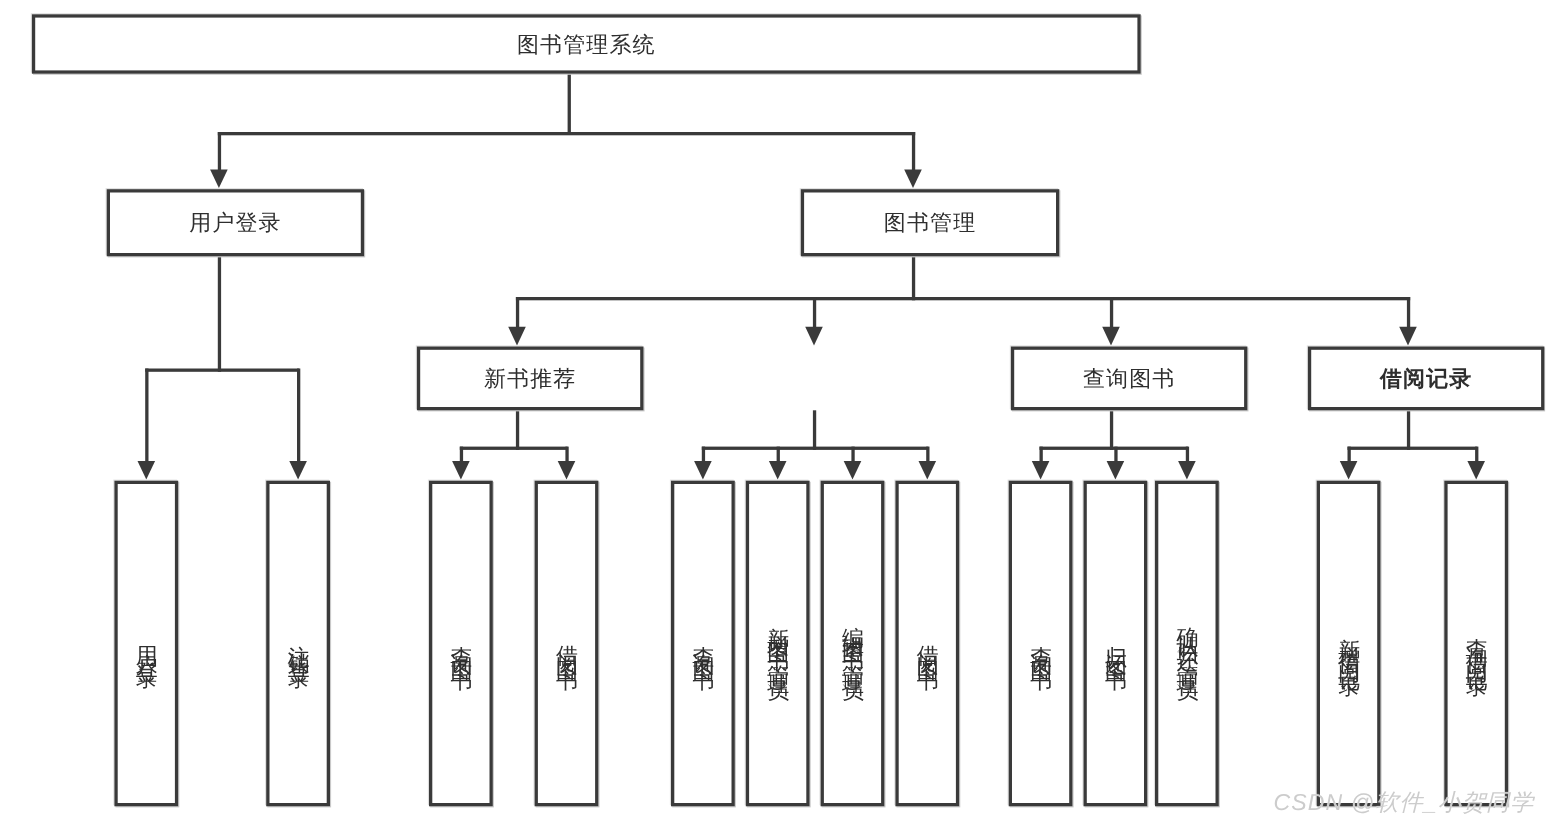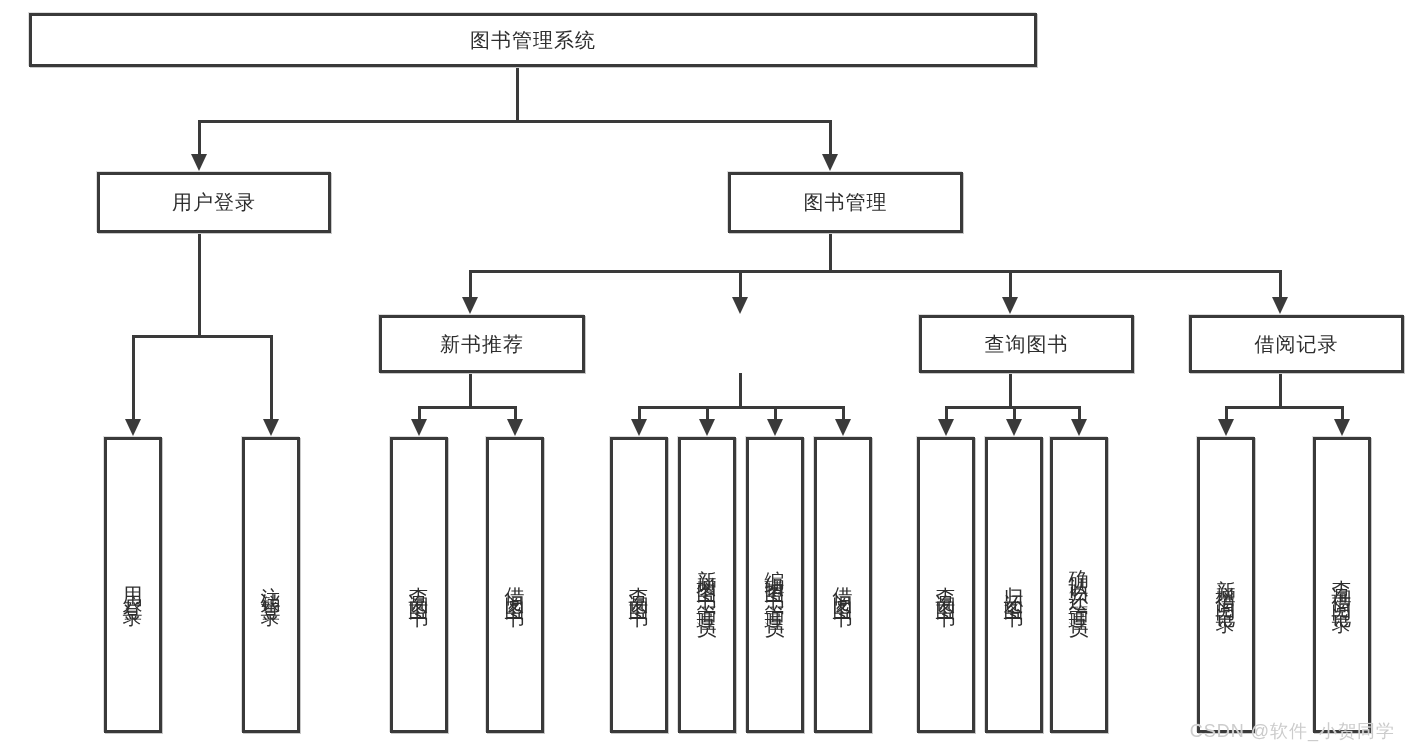--- a/index.html
+++ b/index.html
@@ -46,26 +46,27 @@
   .hline{position:absolute;height:3px;background:var(--line);}
   .arrow{
     position:absolute;width:0;height:0;
     border-left:8px solid transparent;
     border-right:8px solid transparent;
     border-top:17px solid var(--line);
   }
   .watermark{
     position:absolute;
     right:10px;bottom:4px;
-    font-size:18px;
+    font-size:21px;
     color:#cccccc;
     letter-spacing:1px;
     z-index:6;
     text-shadow:0 0 1px #ffffff;
     white-space:nowrap;
+    font-style:italic;
   }
   .node,.leaf{z-index:2;}
   .vline,.hline,.arrow{z-index:1;}
 </style>
 </head>
 <body>
 
 <div class="canvas">
 
   <div class="vline" style="left:516px;top:67px;height:55px;"></div>
@@ -131,21 +132,21 @@
 
   <div class="node" style="left:81px;top:172px;width:234px;height:61px;">用户登录</div>
 
   <div class="node" style="left:712px;top:172px;width:235px;height:61px;">图书管理</div>
 
   <div class="node" style="left:363px;top:315px;width:206px;height:58px;">新书推荐</div>
 
 
   <div class="node" style="left:903px;top:315px;width:215px;height:58px;">查询图书</div>
 
-  <div class="node" style="left:1173px;top:315px;width:215px;height:58px;">借阅记录</div>
+  <div class="node" style="left:1173px;top:315px;width:215px;height:58px;font-weight:bold;">借阅记录</div>
 
   <div class="leaf" style="left:104px;">用户登录</div>
   <div class="leaf" style="left:242px;">注销登录</div>
 
   <div class="leaf" style="left:390px;">查询图书</div>
   <div class="leaf" style="left:486px;">借阅图书</div>
 
   <div class="leaf" style="left:610px;">查询图书</div>
   <div class="leaf" style="left:678px;">新增图书（管理员）</div>
   <div class="leaf" style="left:746px;">编辑图书（管理员）</div>

